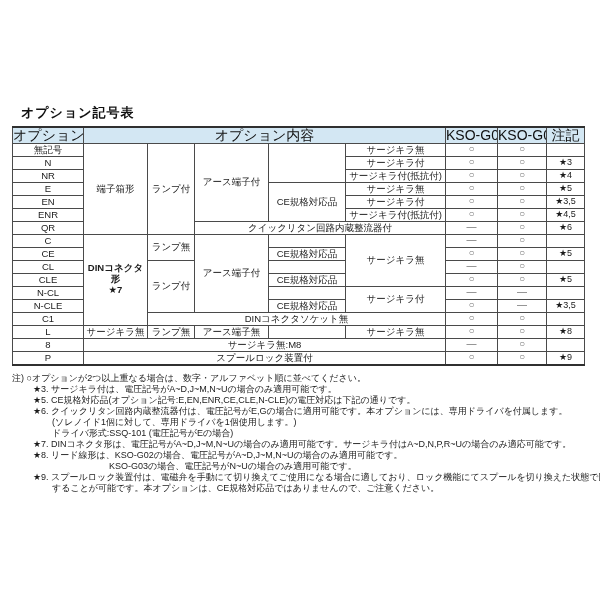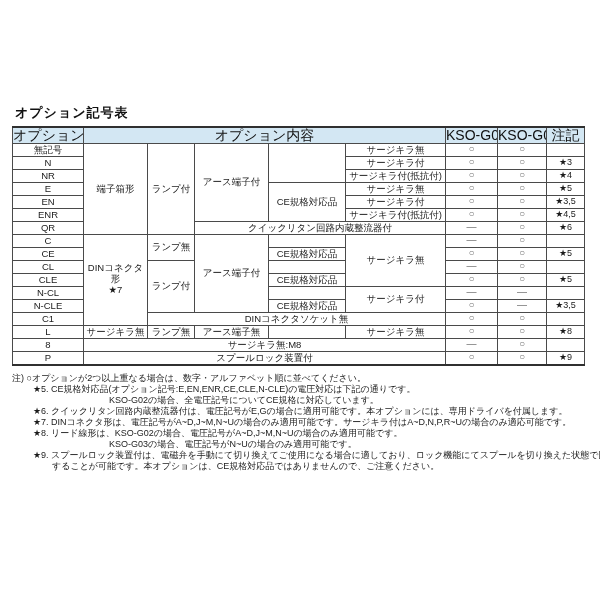--- a/index.html
+++ b/index.html
@@ -11,42 +11,42 @@
   body{
     width:600px;height:600px;
     background:#ffffff;
     font-family:"Liberation Sans","DejaVu Sans",sans-serif;
     color:#1b1b1b;
     overflow:hidden;
   }
   .page{position:absolute;top:104px;left:12px;width:578px;}
   .doc-title{
     font-size:13px;font-weight:bold;letter-spacing:1px;
-    margin:0 0 4px 3px;color:#111;
+    margin:0 0 4px 9px;color:#111;
   }
   table.option-table{
     border-collapse:collapse;table-layout:fixed;
     width:572px;
     border-top:2.5px solid var(--outer);
     border-bottom:2.5px solid var(--outer);
     border-left:1.5px solid var(--outer);
     border-right:1.5px solid var(--outer);
     font-size:9.5px;
   }
   .option-table td{
     border:1px solid var(--border);
     padding:0;text-align:center;vertical-align:middle;
     height:12px;line-height:1.05;
     overflow:hidden;white-space:nowrap;
   }
   .option-table tr.hdr td{
     background:var(--header-bg);
     height:14px;font-size:14px;color:#111;
   }
-  .option-table td.pre{white-space:pre-line;line-height:1.15;}
+  .option-table td.pre{white-space:pre-line;line-height:1.15;font-weight:bold;}
   .option-table td.mark{color:#767676;font-size:10px;}
   .option-table td.star{font-size:9px;letter-spacing:0;}
   .notes{margin-top:7px;font-size:9px;line-height:11px;color:#1b1b1b;}
   .note-line{white-space:nowrap;}
   .ind0{padding-left:0;}
   .ind1{padding-left:21px;}
   .ind2{padding-left:40px;}
   .ind3{padding-left:97px;}
 </style>
 </head>
@@ -211,22 +211,24 @@
         <td colspan="5">スプールロック装置付</td>
         <td class="mark">○</td>
         <td class="mark">○</td>
         <td class="star">★9</td>
       </tr>
     </tbody>
   </table>
 
   <div class="notes">
     <div class="note-line ind0">注) ○オプションが2つ以上重なる場合は、数字・アルファベット順に並べてください。</div>
+    <div class="note-line ind1">★3. サージキラ付は、電圧記号がA~D,J~M,N~Uの場合のみ適用可能です。</div>
     <div class="note-line ind1">★5. CE規格対応品(オプション記号:E,EN,ENR,CE,CLE,N-CLE)の電圧対応は下記の通りです。</div>
-    <div class="note-line ind3">KSO-G02の場合、全電圧記号についてCE規格に対応しています。</div>
     <div class="note-line ind1">★6. クイックリタン回路内蔵整流器付は、電圧記号がE,Gの場合に適用可能です。本オプションには、専用ドライバを付属します。</div>
+    <div class="note-line ind2">(ソレノイド1個に対して、専用ドライバを1個使用します。)</div>
+    <div class="note-line ind2">ドライバ形式:SSQ-101 (電圧記号がEの場合)</div>
     <div class="note-line ind1">★7. DINコネクタ形は、電圧記号がA~D,J~M,N~Uの場合のみ適用可能です。サージキラ付はA~D,N,P,R~Uの場合のみ適応可能です。</div>
     <div class="note-line ind1">★8. リード線形は、KSO-G02の場合、電圧記号がA~D,J~M,N~Uの場合のみ適用可能です。</div>
     <div class="note-line ind3">KSO-G03の場合、電圧記号がN~Uの場合のみ適用可能です。</div>
     <div class="note-line ind1">★9. スプールロック装置付は、電磁弁を手動にて切り換えてご使用になる場合に適しており、ロック機能にてスプールを切り換えた状態で固定</div>
     <div class="note-line ind2">することが可能です。本オプションは、CE規格対応品ではありませんので、ご注意ください。</div>
   </div>
 </div>
 
 </body></html>

